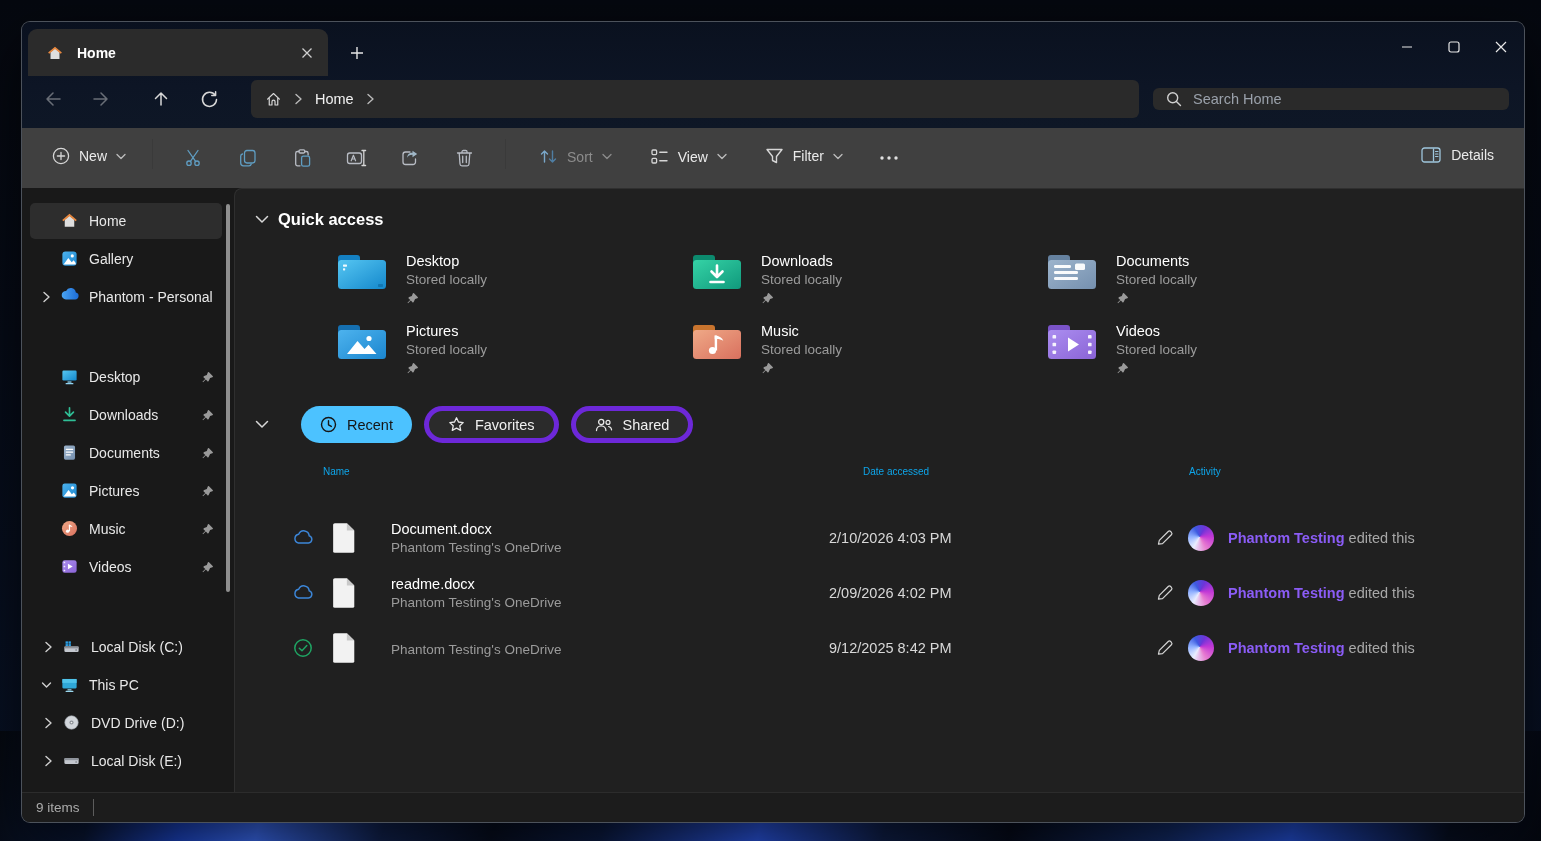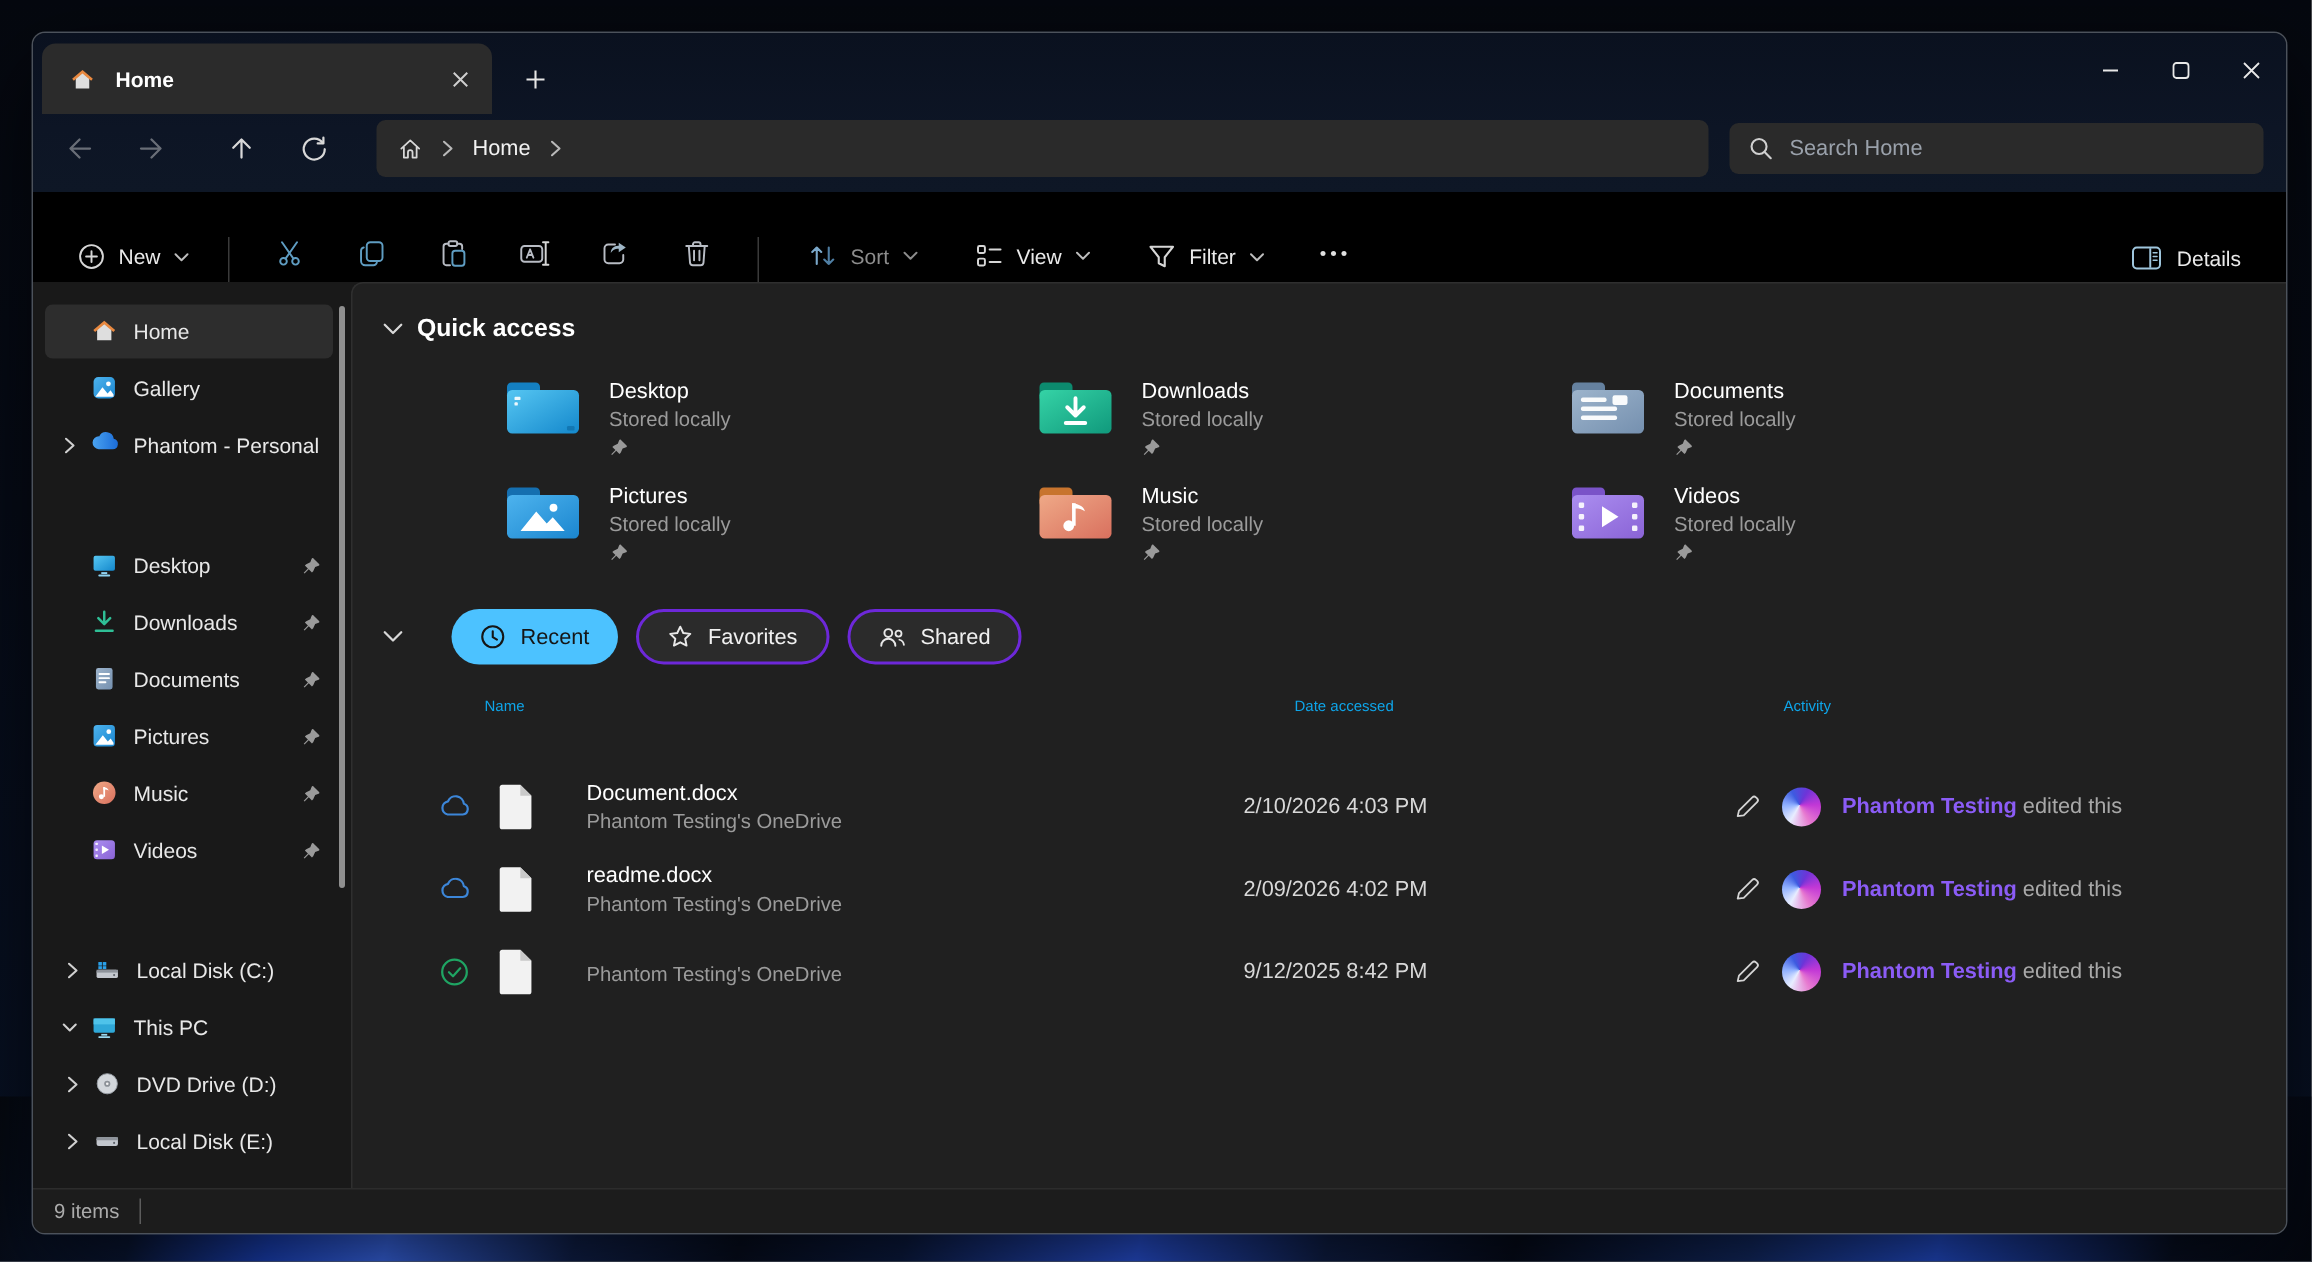--- a/index.html
+++ b/index.html
@@ -31,27 +31,27 @@
   .win-btn { width:47px; height:50px; display:flex; align-items:center; justify-content:center; }
   
   .navbar { height:52px; display:flex; align-items:center; padding:0 15px 6px 13px; }
   .nav-btn { width:36px; height:36px; display:flex; align-items:center; justify-content:center; border-radius:5px; margin-right:12px; }
   .nav-btn.dim svg { opacity:.42; }
   .nav-btn.up { margin-left:12px; }
   .breadcrumb { flex:1; height:38px; background:#2a2a2a; border-radius:6px; margin:0 14px 0 12px;
     display:flex; align-items:center; padding:0 14px; }
   .crumb-sep { margin:0 12px; display:flex; }
   .crumb-label { font-size:14.5px; color:#f2f2f2; }
-  .searchbox { width:356px; height:34px; background:#2a2a2a; border-radius:6px;
+  .searchbox { width:356px; height:22px; background:#2a2a2a; border-radius:6px;
     display:flex; align-items:center; padding:0 13px; }
   .searchbox input { flex:1; margin-left:11px; background:transparent; border:none; outline:none;
     color:#e8e8e8; font-size:14.5px; font-family:inherit; }
   .searchbox input::placeholder { color:#9aa1ab; }
   
-  .cmdbar { height:60px; background:#000000; display:flex; align-items:flex-end; padding:0 18px; }
+  .cmdbar { height:60px; background:#404040; display:flex; align-items:flex-start; padding:11px 18px; }
   .cmd-new { display:flex; align-items:center; gap:9px; padding:8px 12px; border-radius:5px; color:#eaeaea; font-size:14px; cursor:pointer; }
   .cmd-sep { width:1px; height:30px; background:#3a3a3a; margin:0 14px; }
   .cmd-ic { width:42px; height:38px; display:flex; align-items:center; justify-content:center; border-radius:5px; margin:0 6px; cursor:pointer; }
   .cmd-dd { display:flex; align-items:center; gap:9px; padding:8px 11px; border-radius:5px; font-size:14px; color:#eaeaea; margin:0 8px; cursor:pointer; }
   .cmd-dd .lbl-dim { color:#8c8c8c; }
   .cmd-spacer { flex:1; }
   .cmd-details { display:flex; align-items:center; gap:10px; padding:8px 12px; font-size:14px; color:#eaeaea; border-radius:5px; cursor:pointer; }
   
   .main-row { flex:1; min-height:0; display:flex; background:#191919; }
   .sidebar { width:212px; padding-top:13px; position:relative; overflow:hidden; flex:0 0 212px; }
@@ -72,21 +72,21 @@
   .tiles { margin:17px 0 0 81px; display:grid; grid-template-columns:355px 355px 355px; row-gap:16px; }
   .tile { display:flex; gap:18px; cursor:pointer; }
   .tile-txt { padding-top:2px; }
   .tile-name { font-size:14.5px; color:#fff; }
   .tile-sub { font-size:13.5px; color:#9b9b9b; margin-top:3px; }
   .tile-pin { margin-top:5px; display:flex; }
   .pills-row { margin-top:31px; display:flex; align-items:center; }
   .pill { height:37px; border-radius:19px; padding:0 19px; display:flex; align-items:center; gap:10px;
     font-size:14.5px; margin-right:12px; cursor:pointer; }
   .pill.active { background:#4cc2ff; color:#151515; font-weight:400; }
-  .pill.inactive { background:#2b2b2b; color:#f0f0f0; border:2px solid #6d28d9; }
+  .pill.inactive { background:#2b2b2b; color:#f0f0f0; border:5px solid #6d28d9; }
   .pills-row .section-chev { margin-right:32px; }
   .ftable { margin-top:23px; position:relative; }
   .thead { position:relative; height:28px; font-size:10px; color:#0ea5e9; }
   .th-name { position:absolute; left:68px; }
   .th-date { position:absolute; left:608px; }
   .th-act  { position:absolute; left:934px; }
   .tbody { margin-top:16px; }
   .trow { height:55px; display:flex; align-items:center; padding-left:34px; cursor:pointer; }
   .row-status { width:28px; flex:0 0 28px; display:flex; justify-content:center; }
   .row-fileicon { width:30px; flex:0 0 30px; margin-left:14px; display:flex; }

